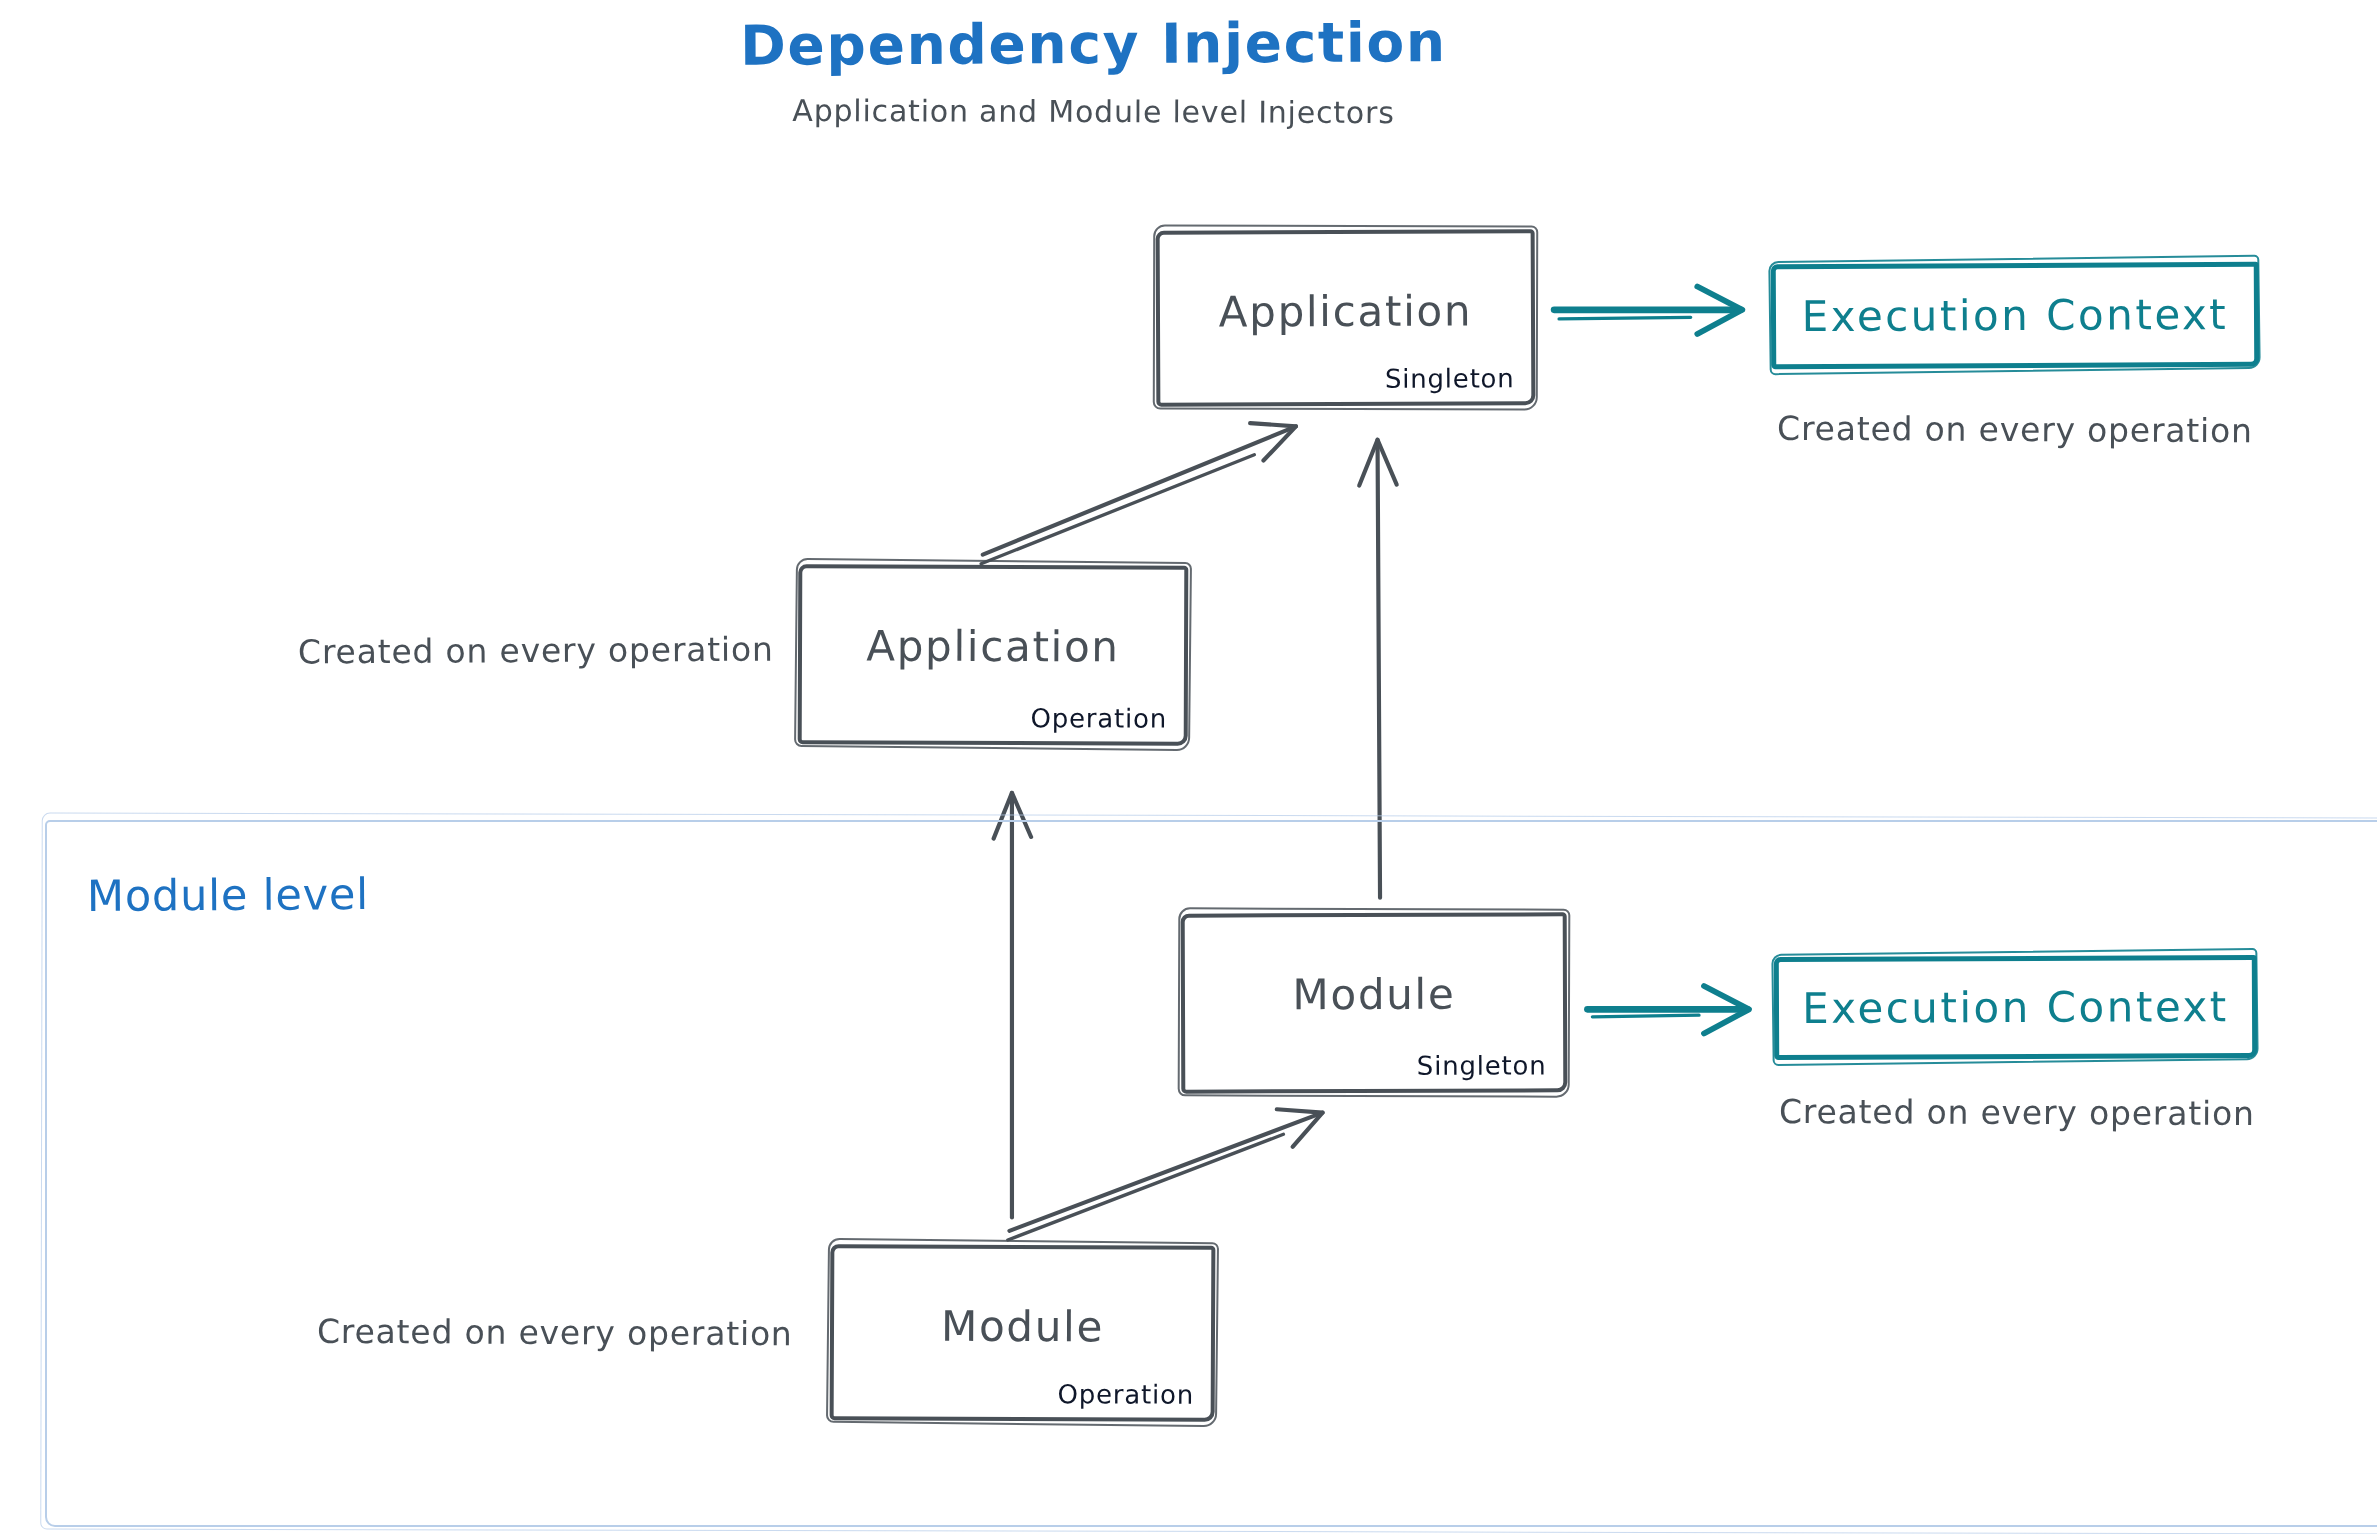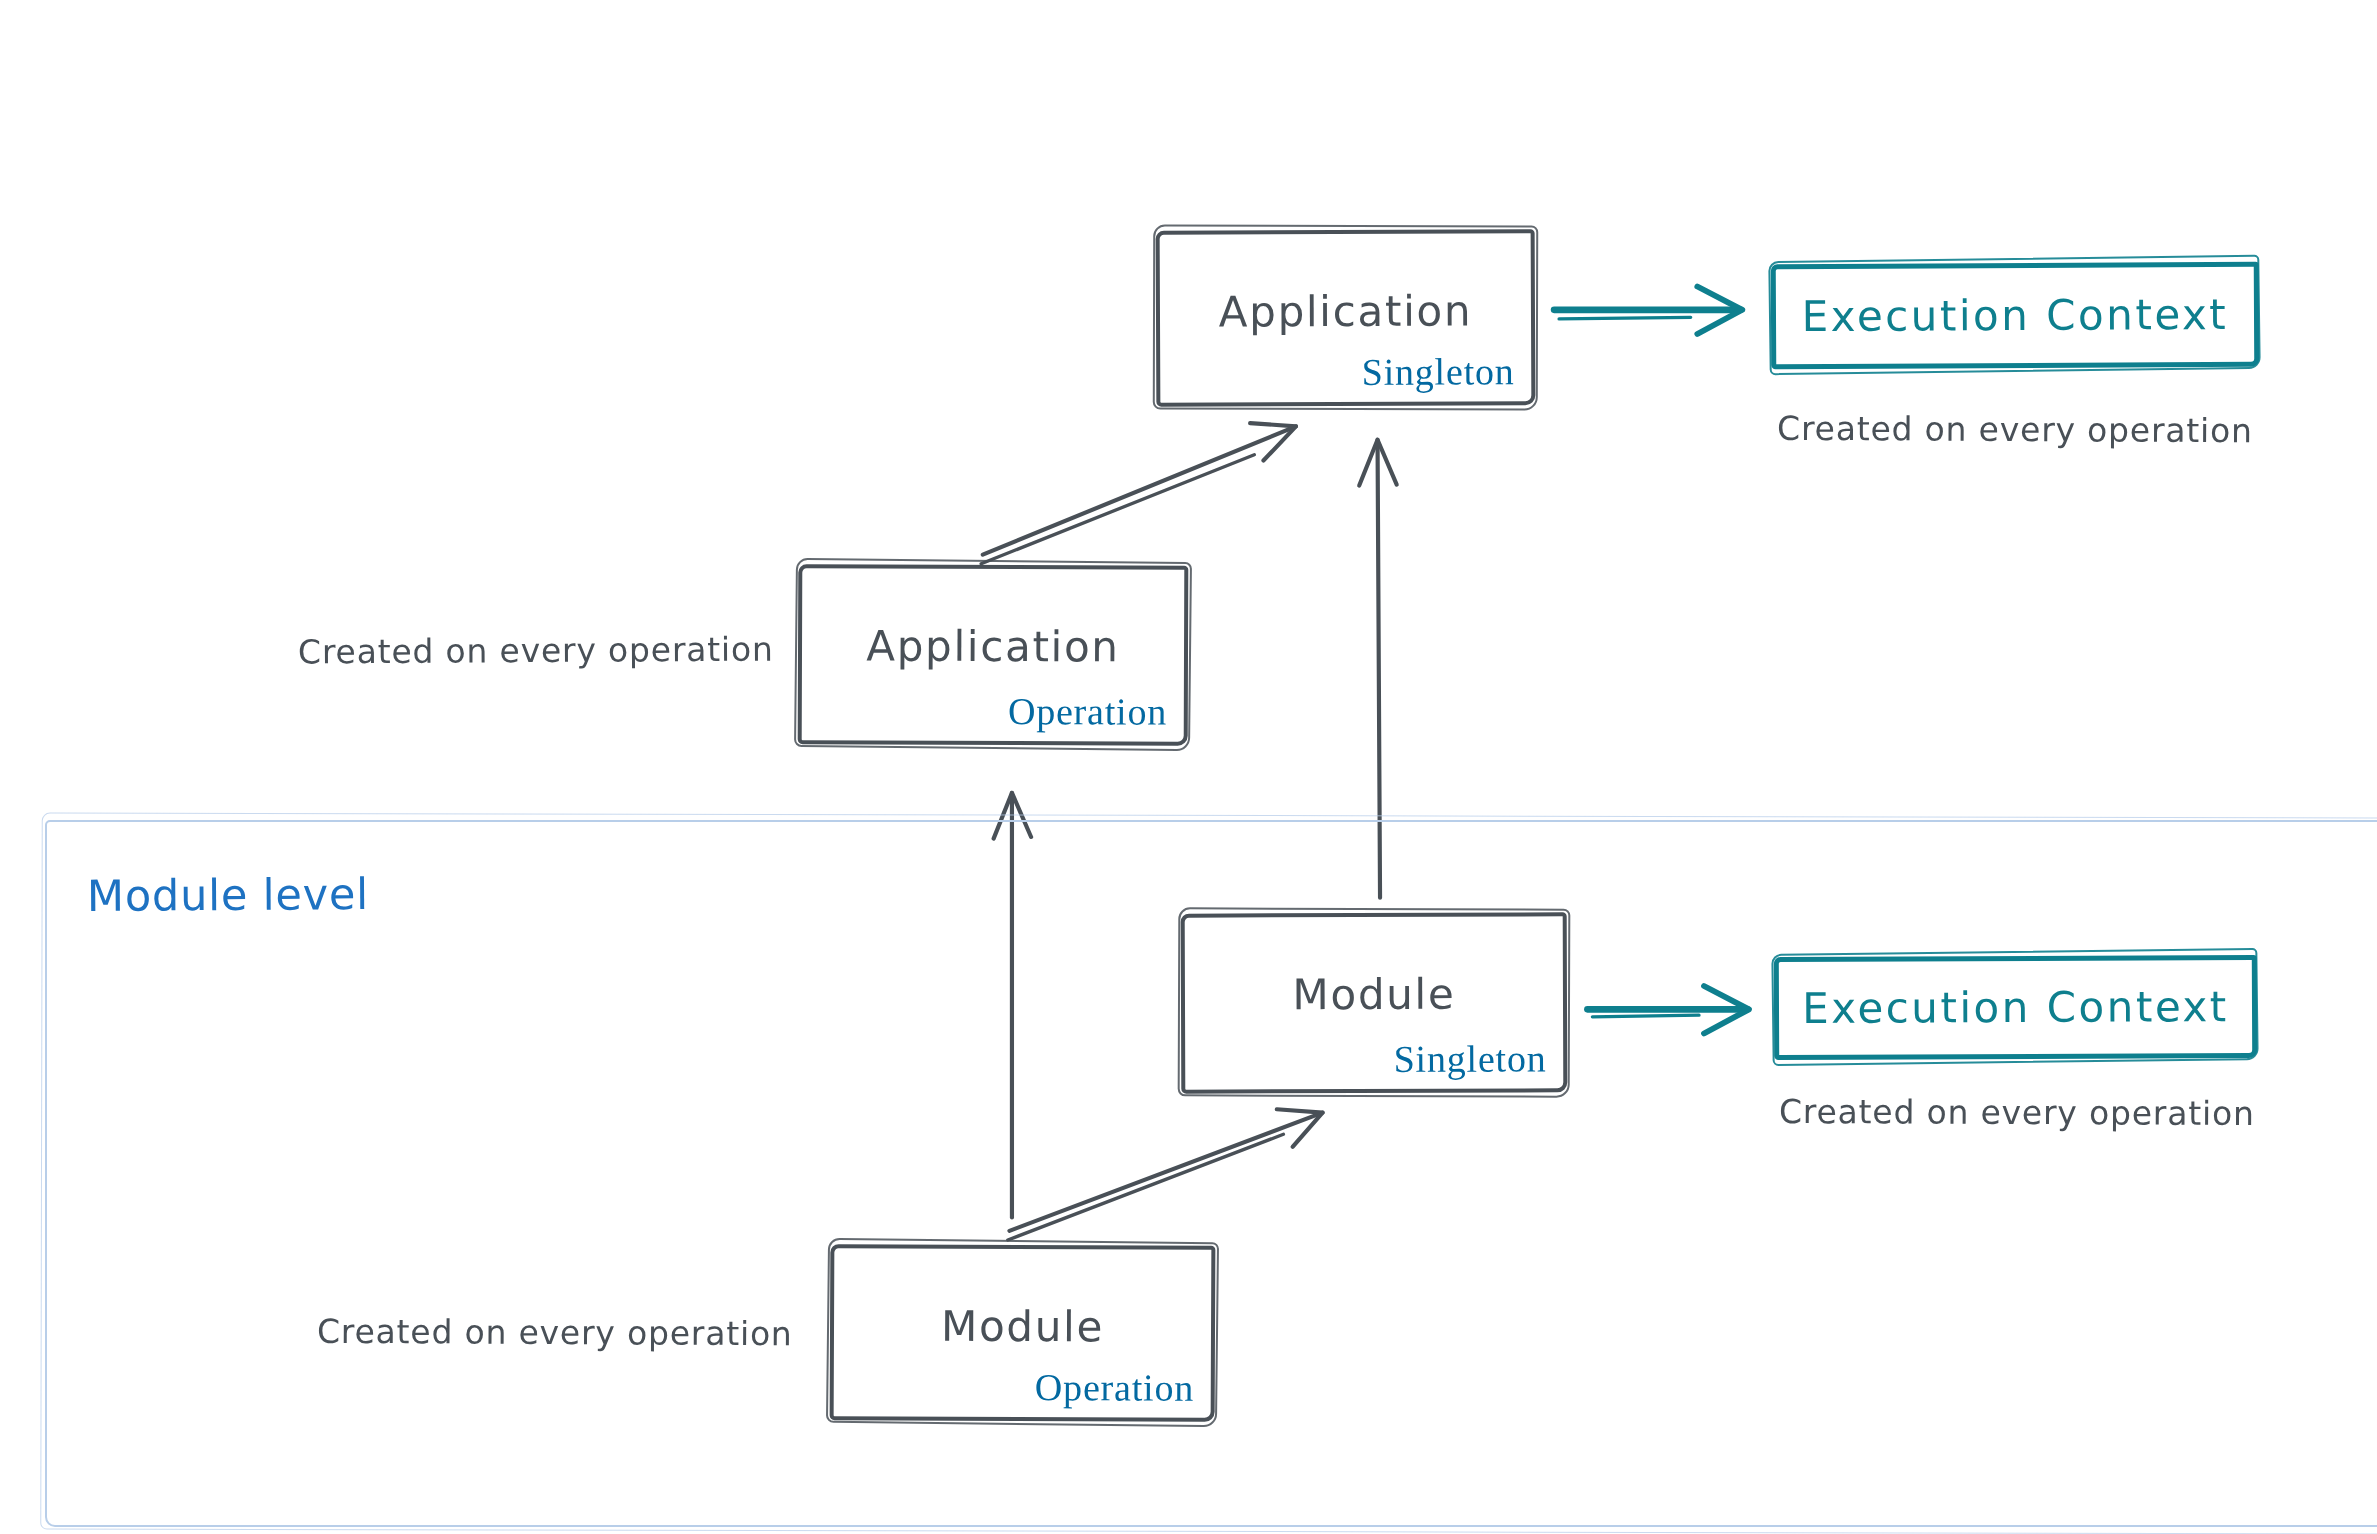--- a/index.html
+++ b/index.html
@@ -61,21 +61,21 @@
     transform: rotate(0.4deg);
     pointer-events: none;
   }
   .node-title {
     position: absolute; left: 0; right: 0; top: 53px;
     text-align: center; font-size: 42px; color: #495057; letter-spacing: 1.7px;
     white-space: nowrap;
   }
   .node-scope {
     position: absolute; right: 16.7px; bottom: 8.3px;
-    font-size: 38px; color: #0369a1; letter-spacing: 0.8px; white-space: nowrap; font-family: Liberation Serif, serif;
+    font-size: 26px; color: #0f172a; letter-spacing: 0.8px; white-space: nowrap;
   }
 
   #node-app-singleton  { left: 1156px; top: 230px;  width: 371px; height: 168px; transform: rotate(-0.25deg); }
   #node-app-operation  { left: 798px;  top: 565px;  width: 382px; height: 172px; transform: rotate(0.2deg); }
   #node-mod-singleton  { left: 1181px; top: 913px; width: 378px; height: 172px; transform: rotate(-0.2deg); }
   #node-mod-operation  { left: 830px;  top: 1245px; width: 377px; height: 168px; transform: rotate(0.25deg); }
 
   
   .ec-node {
     position: absolute;
@@ -147,20 +147,24 @@
       <path class="arrow-teal" stroke-width="7" d="M2038,344 L2092,372 L2038,401"></path>
     </g>
 
     <g>
       <path class="arrow-teal" stroke-width="8" d="M1906,1212 L2098,1212"></path>
       <path class="arrow-teal" stroke-width="4" d="M1912,1221 L2040,1219"></path>
       <path class="arrow-teal" stroke-width="7" d="M2046,1184 L2100,1212 L2046,1241"></path>
     </g>
   </svg>
 
+  <div class="header">
+    <div class="title">Dependency Injection</div>
+    <div class="subtitle">Application and Module level Injectors</div>
+  </div>
 
 
   <div class="section" id="section-module">
     <div class="section-label">Module level</div>
   </div>
 
   <div class="node" id="node-app-singleton">
     <div class="node-title">Application</div>
     <div class="node-scope">Singleton</div>
   </div>

